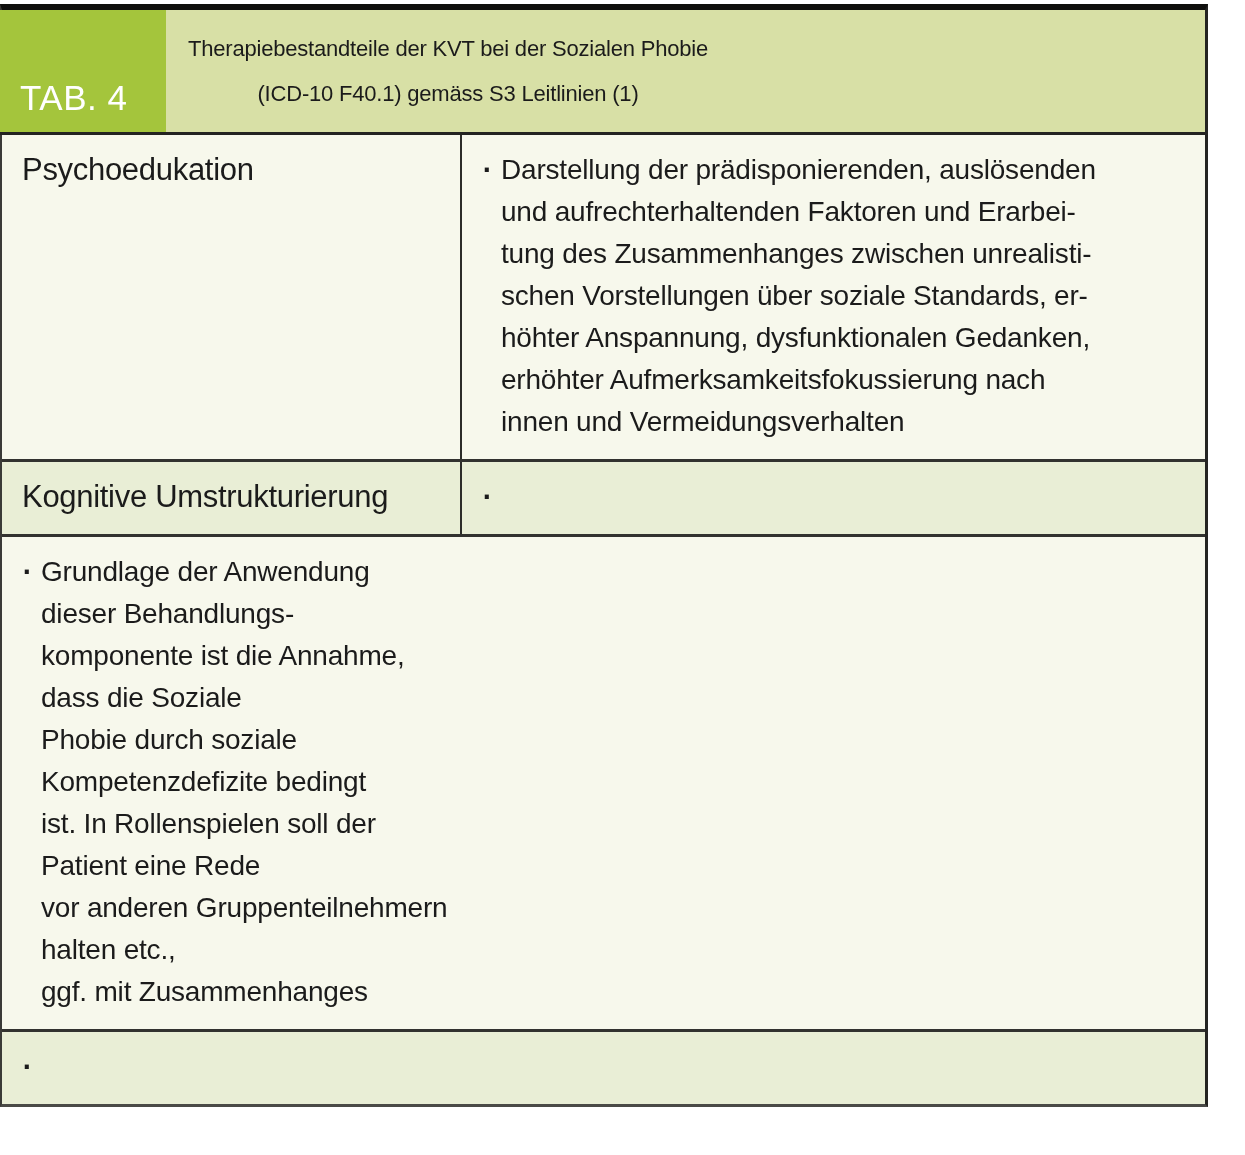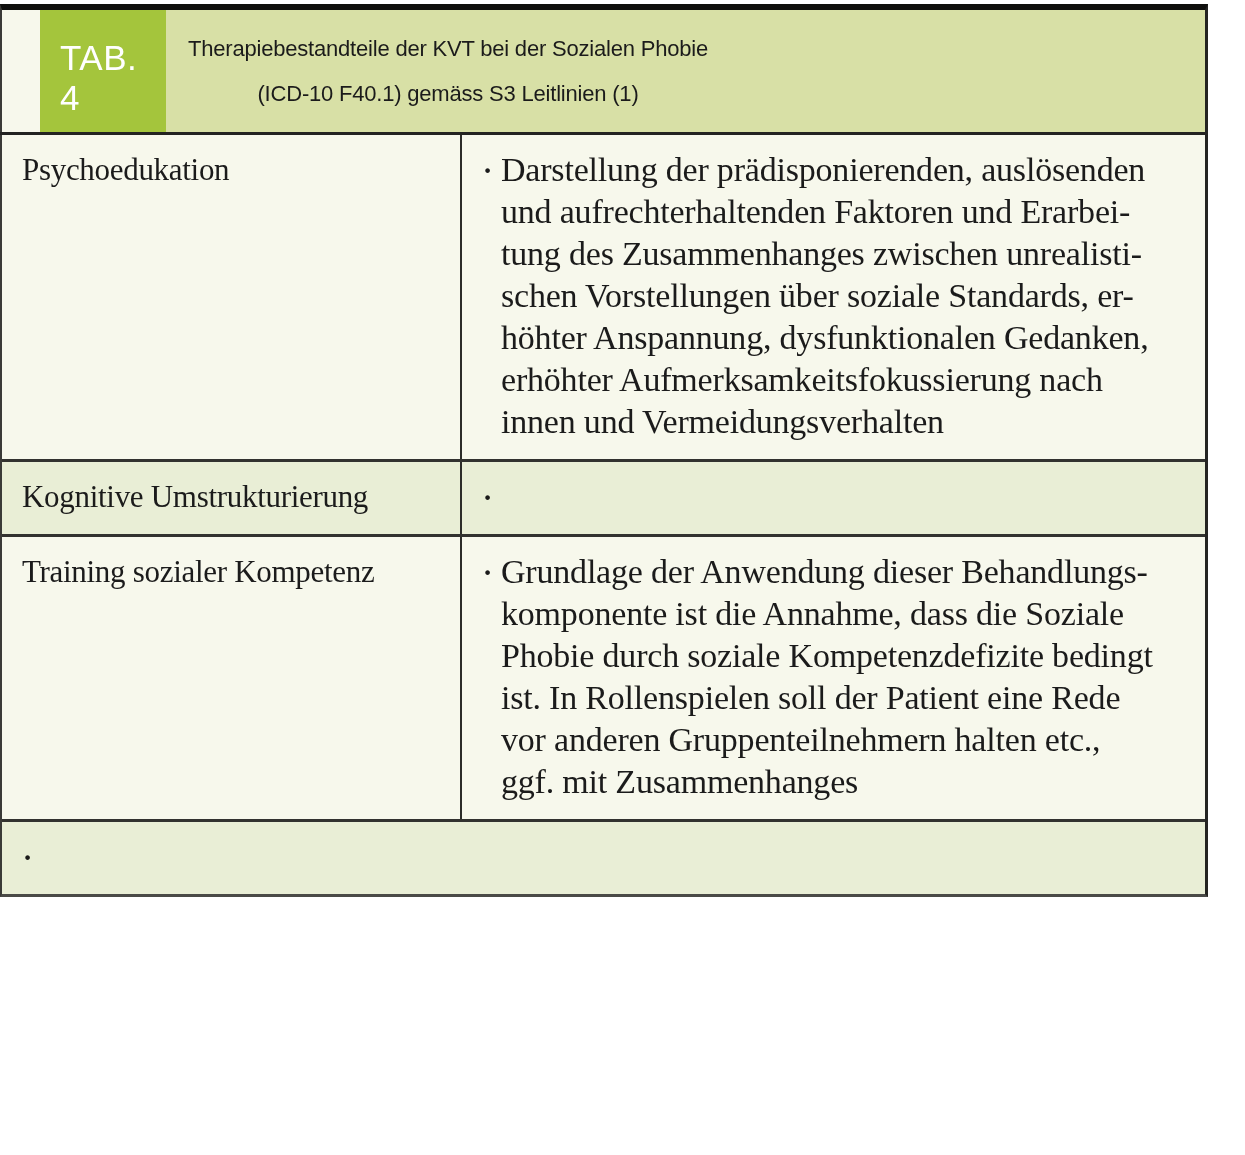--- a/index.html
+++ b/index.html
@@ -35,21 +35,20 @@
     grid-template-columns: 166px 1fr;
     border-bottom: 3px solid #232321;
     margin-left: -2px; 
   }
   .tag-box {
     background: var(--tag_bg, #a4c53c);
     display: flex;
     align-items: flex-end;
     padding: 0 0 14px 20px;
     box-sizing: border-box;
-    margin-left: 40px;
   }
   .tag-label {
     color: var(--tag_text, #ffffff);
     font-size: 35px;
     letter-spacing: 0.5px;
   }
   .title-box {
     background: var(--header_bg, #d8e0a6);
     display: flex;
     align-items: center;
@@ -62,21 +61,20 @@
     line-height: 45px;
     white-space: pre-line;
     letter-spacing: -0.2px;
     text-align: center;
   }
   
   .row {
     display: grid;
     grid-template-columns: 460px 1fr;
     border-bottom: 3px solid #32322f;
-    font-family: Liberation Serif, serif;
   }
   .row:last-child { border-bottom: none; }
   .row-cream { background: var(--row_cream, #f7f8ec); }
   .row-green { background: var(--row_green, #e9eed6); }
   .cell {
     box-sizing: border-box;
   }
   .cell-left {
     border-right: 2px solid #2c2c29;
     padding: 14px 16px 16px 20px;
@@ -94,21 +92,21 @@
   .bullet {
     width: 27px;
     flex: 0 0 27px;
     text-align: center;
     font-size: 29px;
     line-height: 42px;
     font-weight: bold;
   }
   .desc {
     flex: 1;
-    font-size: 34px;
+    font-size: 28px;
     line-height: 42px;
     white-space: pre-line;
     letter-spacing: -0.2px;
   }
 </style>
 </head>
 <body>
 
 <div class="page">
   <div class="table-wrap">
@@ -142,23 +140,20 @@
     <div class="row row-green">
       <div class="cell cell-left">
         <span class="component-label">Kognitive Umstrukturierung</span>
       </div>
       <div class="cell cell-right">
         <span class="bullet">·</span>
       </div>
     </div>
 
     <div class="row row-cream">
-      <div class="cell cell-left">
-        <span class="component-label">Training sozialer Kompetenz</span>
-      </div>
       <div class="cell cell-right">
         <span class="bullet">·</span>
         <span class="desc">Grundlage der Anwendung dieser Behandlungs-
 komponente ist die Annahme, dass die Soziale
 Phobie durch soziale Kompetenzdefizite bedingt
 ist. In Rollenspielen soll der Patient eine Rede
 vor anderen Gruppenteilnehmern halten etc.,
 ggf. mit Zusammenhanges</span>
       </div>
     </div>

